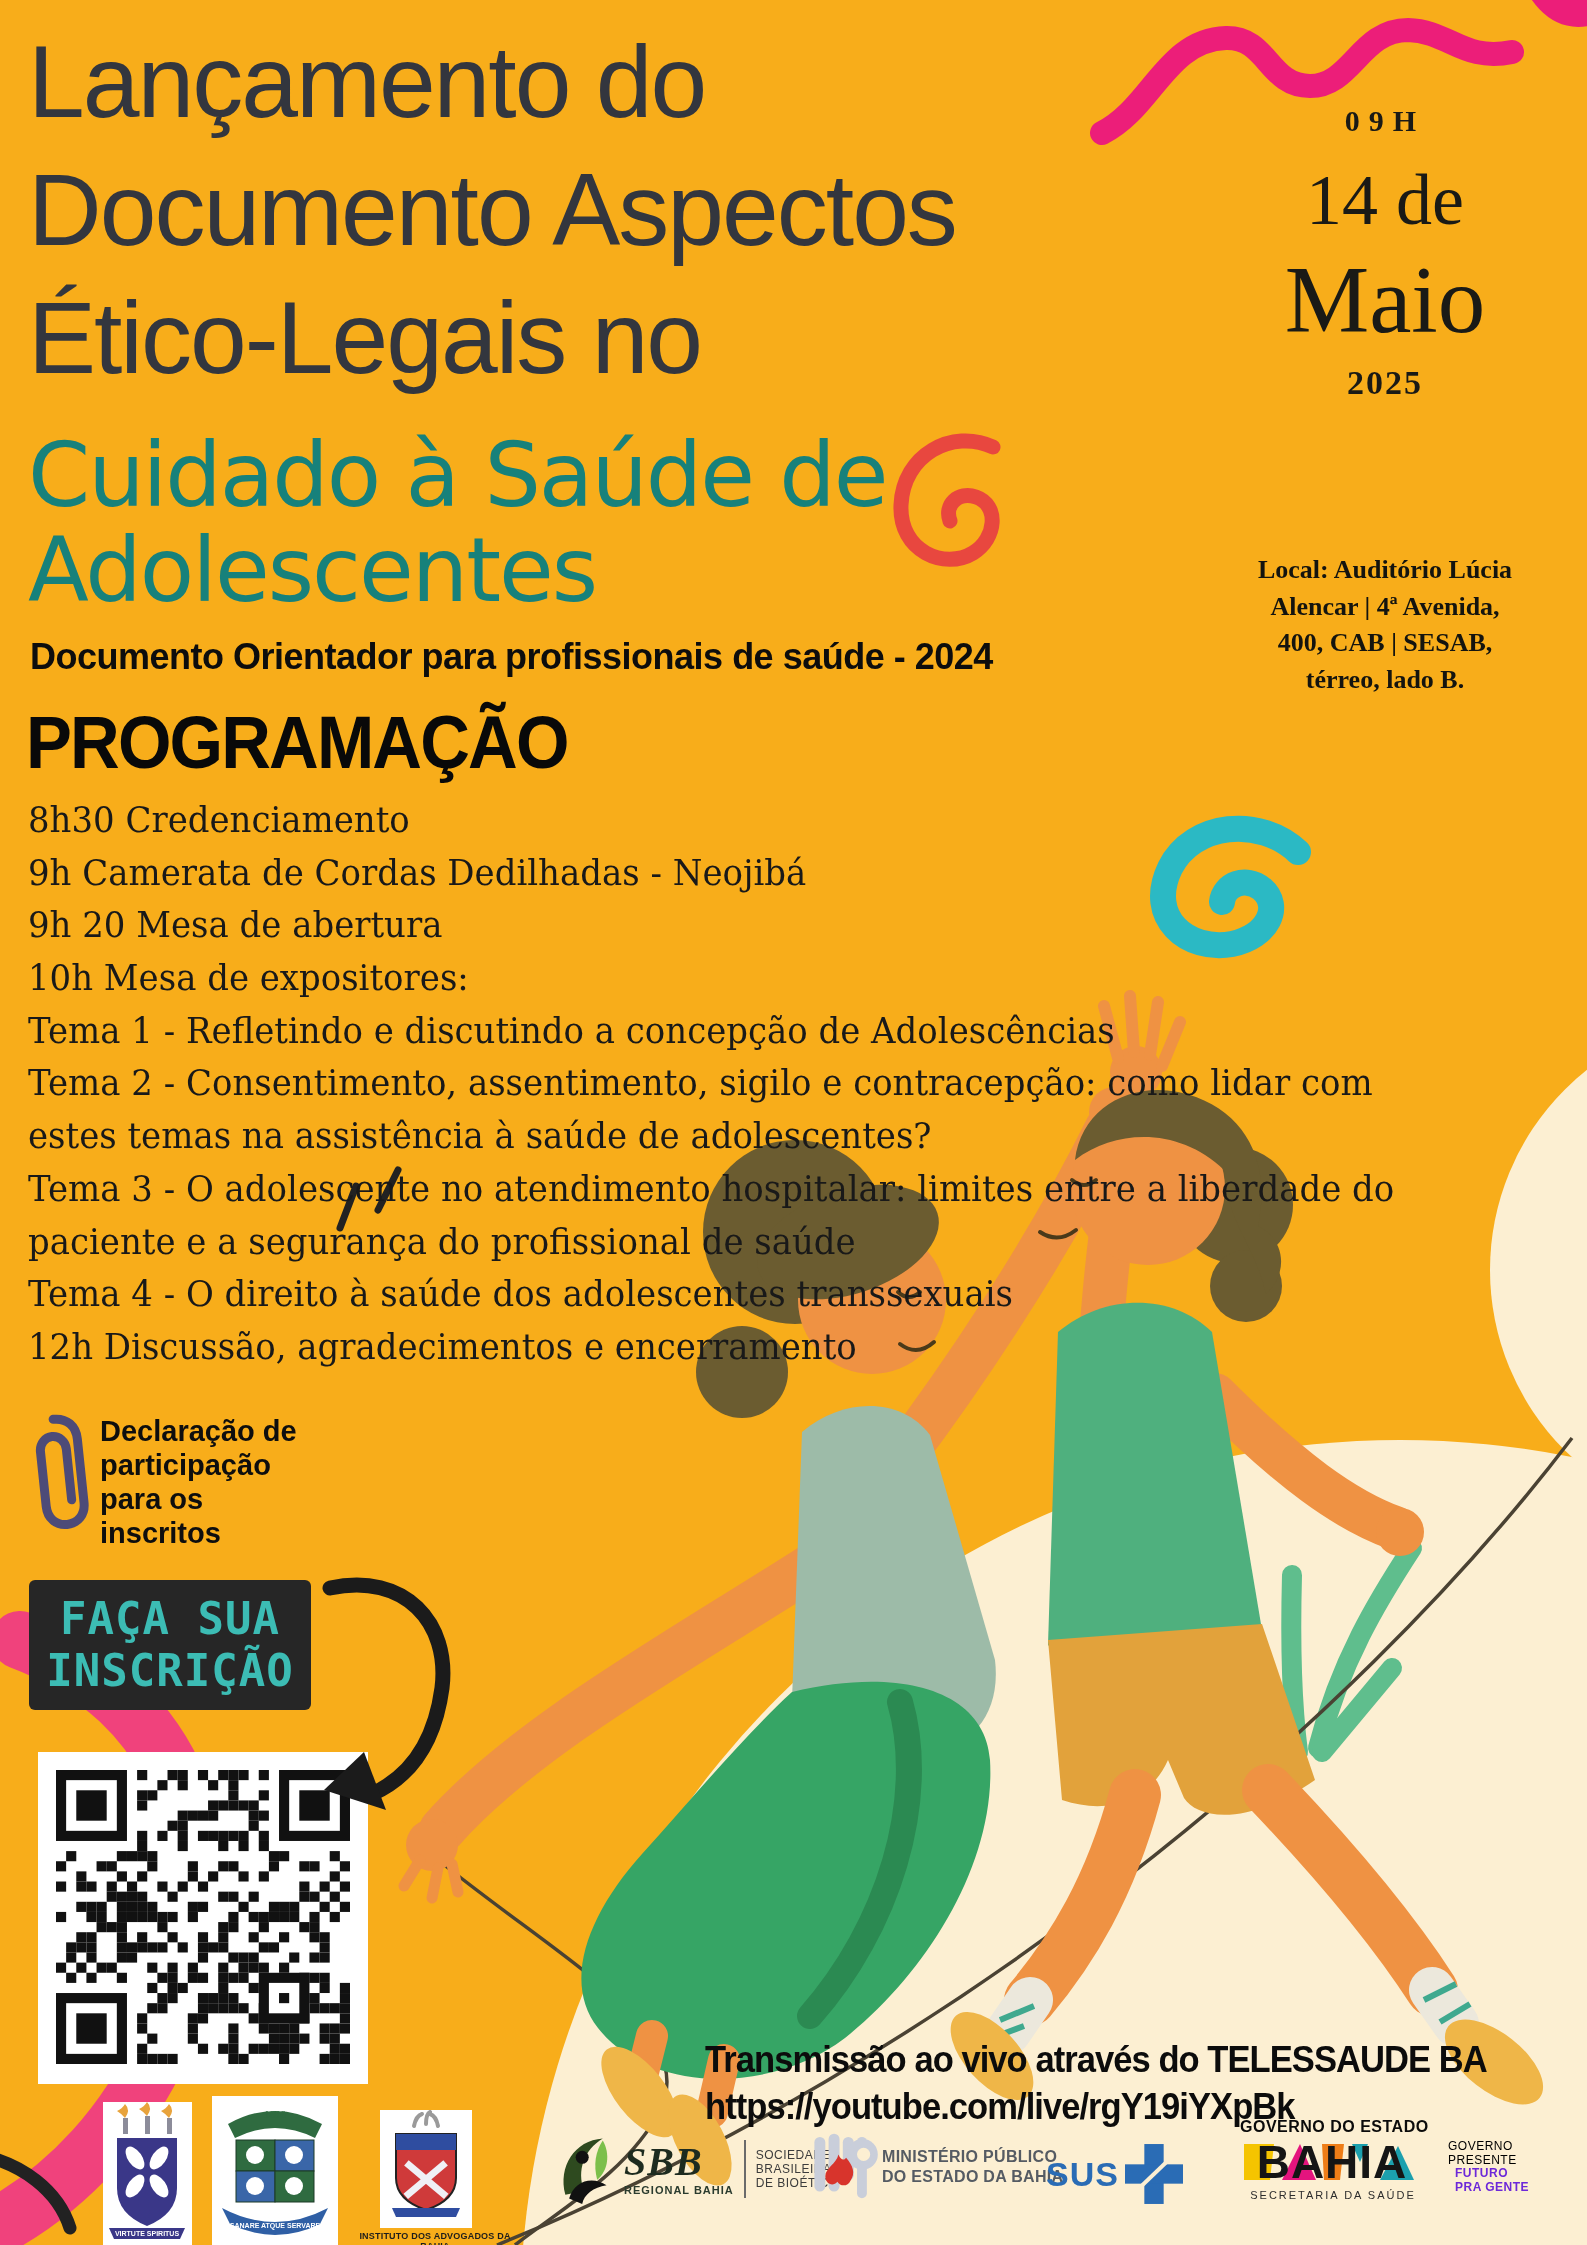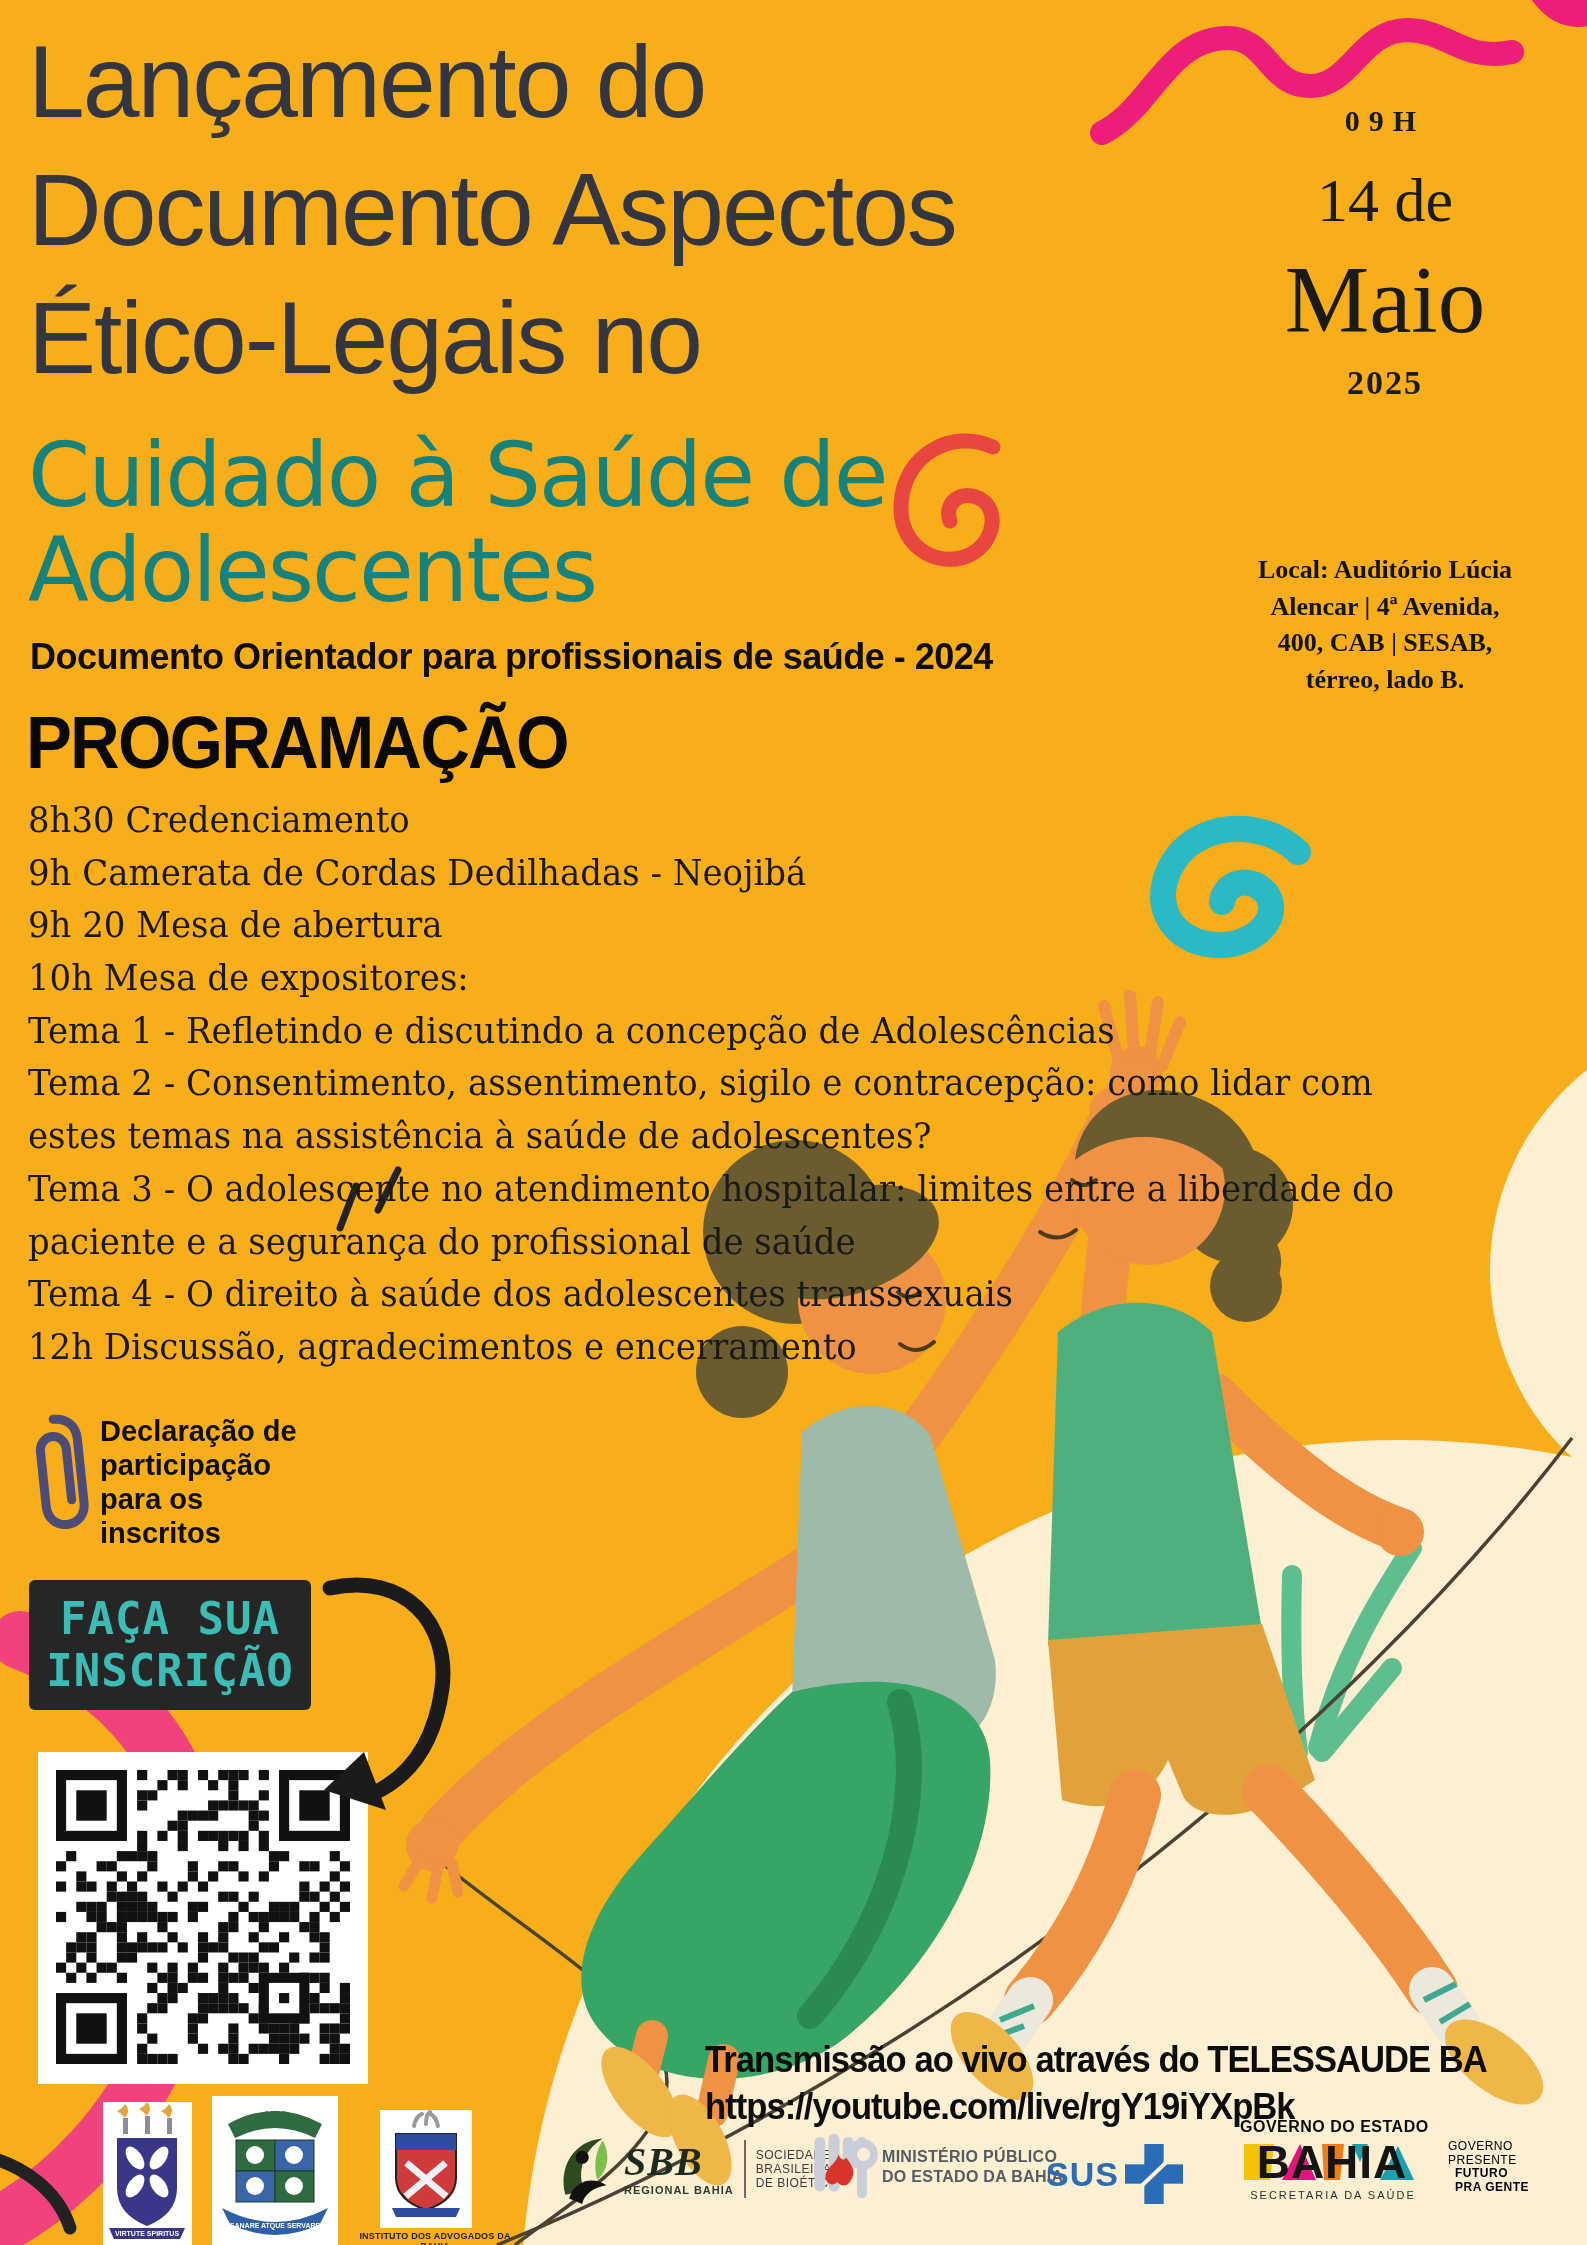--- a/index.html
+++ b/index.html
@@ -18,21 +18,21 @@
   .title{left:28px;top:18px;font-size:102px;line-height:128px;letter-spacing:-2px;
          color:#33363E;font-weight:400;white-space:nowrap;}
   .subtitle{left:28px;top:428px;font-size:89px;line-height:95px;letter-spacing:-2px;
             color:#17817B;font-family:"DejaVu Sans",sans-serif;white-space:nowrap;}
   .tagline{left:30px;top:636px;font-size:36px;font-weight:bold;letter-spacing:-0.5px;color:#0d0d0d;}
 
   
   .when{left:1225px;top:104px;width:320px;text-align:center;color:#1A1A16;
         font-family:"Liberation Serif",serif;}
   .when .time{font-size:30px;font-weight:bold;letter-spacing:9px;}
-  .when .d1{font-size:62px;line-height:100px;margin-top:12px;}
+  .when .d1{font-size:72px;line-height:100px;margin-top:12px;}
   .when .d2{font-size:95px;line-height:100px;}
   .when .year{font-size:34px;font-weight:bold;margin-top:14px;letter-spacing:2px;}
   .where{left:1235px;top:552px;width:300px;text-align:center;font-family:"Liberation Serif",serif;
          font-size:26px;font-weight:bold;line-height:36.5px;color:#14140f;}
 
   
   .prog-heading{left:26px;top:700px;font-size:74px;font-weight:800;letter-spacing:-2px;color:#090909;
                 transform:scaleX(0.93);transform-origin:left top;white-space:nowrap;}
   .schedule{left:28px;top:800px;font-family:"DejaVu Serif",serif;font-size:35px;color:#191919;
             transform:scaleX(0.97);transform-origin:left top;}
@@ -61,21 +61,21 @@
   .sbb-lines{font-size:12px;line-height:14px;color:#3c3c3c;letter-spacing:0.5px;}
   .mp{left:812px;top:2126px;display:flex;align-items:center;gap:4px;}
   .mp-lines{font-size:16px;line-height:20px;font-weight:bold;color:#555B63;letter-spacing:0.3px;}
   .sus{left:1046px;top:2144px;display:flex;align-items:center;gap:6px;}
   .sus-word{font-size:34px;font-weight:900;color:#2A6CB5;letter-spacing:1px;}
   .gov{left:1240px;top:2118px;width:186px;text-align:center;}
   .gov-top{font-size:16px;font-weight:800;letter-spacing:0.5px;color:#0b0b0b;white-space:nowrap;}
   .gov-bottom{font-size:11px;letter-spacing:2px;color:#2c2c2c;margin-top:3px;}
   .gp{left:1448px;top:2140px;font-size:12px;line-height:13.5px;}
   .gp .g1{color:#000000;letter-spacing:0.5px;}
-  .gp .g2{color:#000000;font-weight:800;letter-spacing:0.5px;padding-left:7px;}
+  .gp .g2{color:#6d28d9;font-weight:800;letter-spacing:0.5px;padding-left:7px;}
 </style>
 </head>
 <body>
 
 <div class="stage">
 
   <svg class="abs deco" width="1587" height="2245" viewBox="0 0 1587 2245">
 
     <g>
       <circle cx="1400" cy="2320" r="880" fill="#FCEFD2"></circle>

